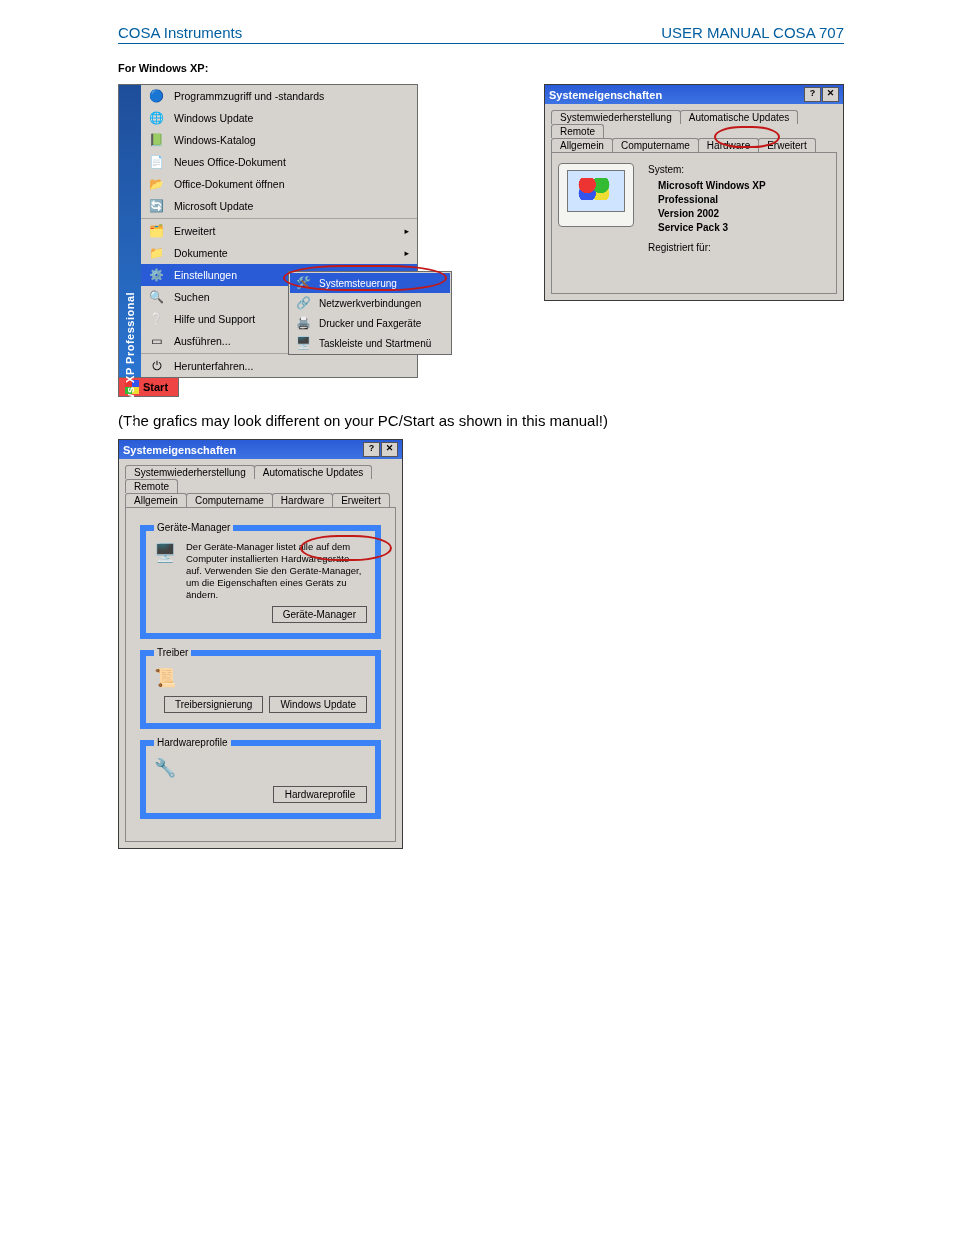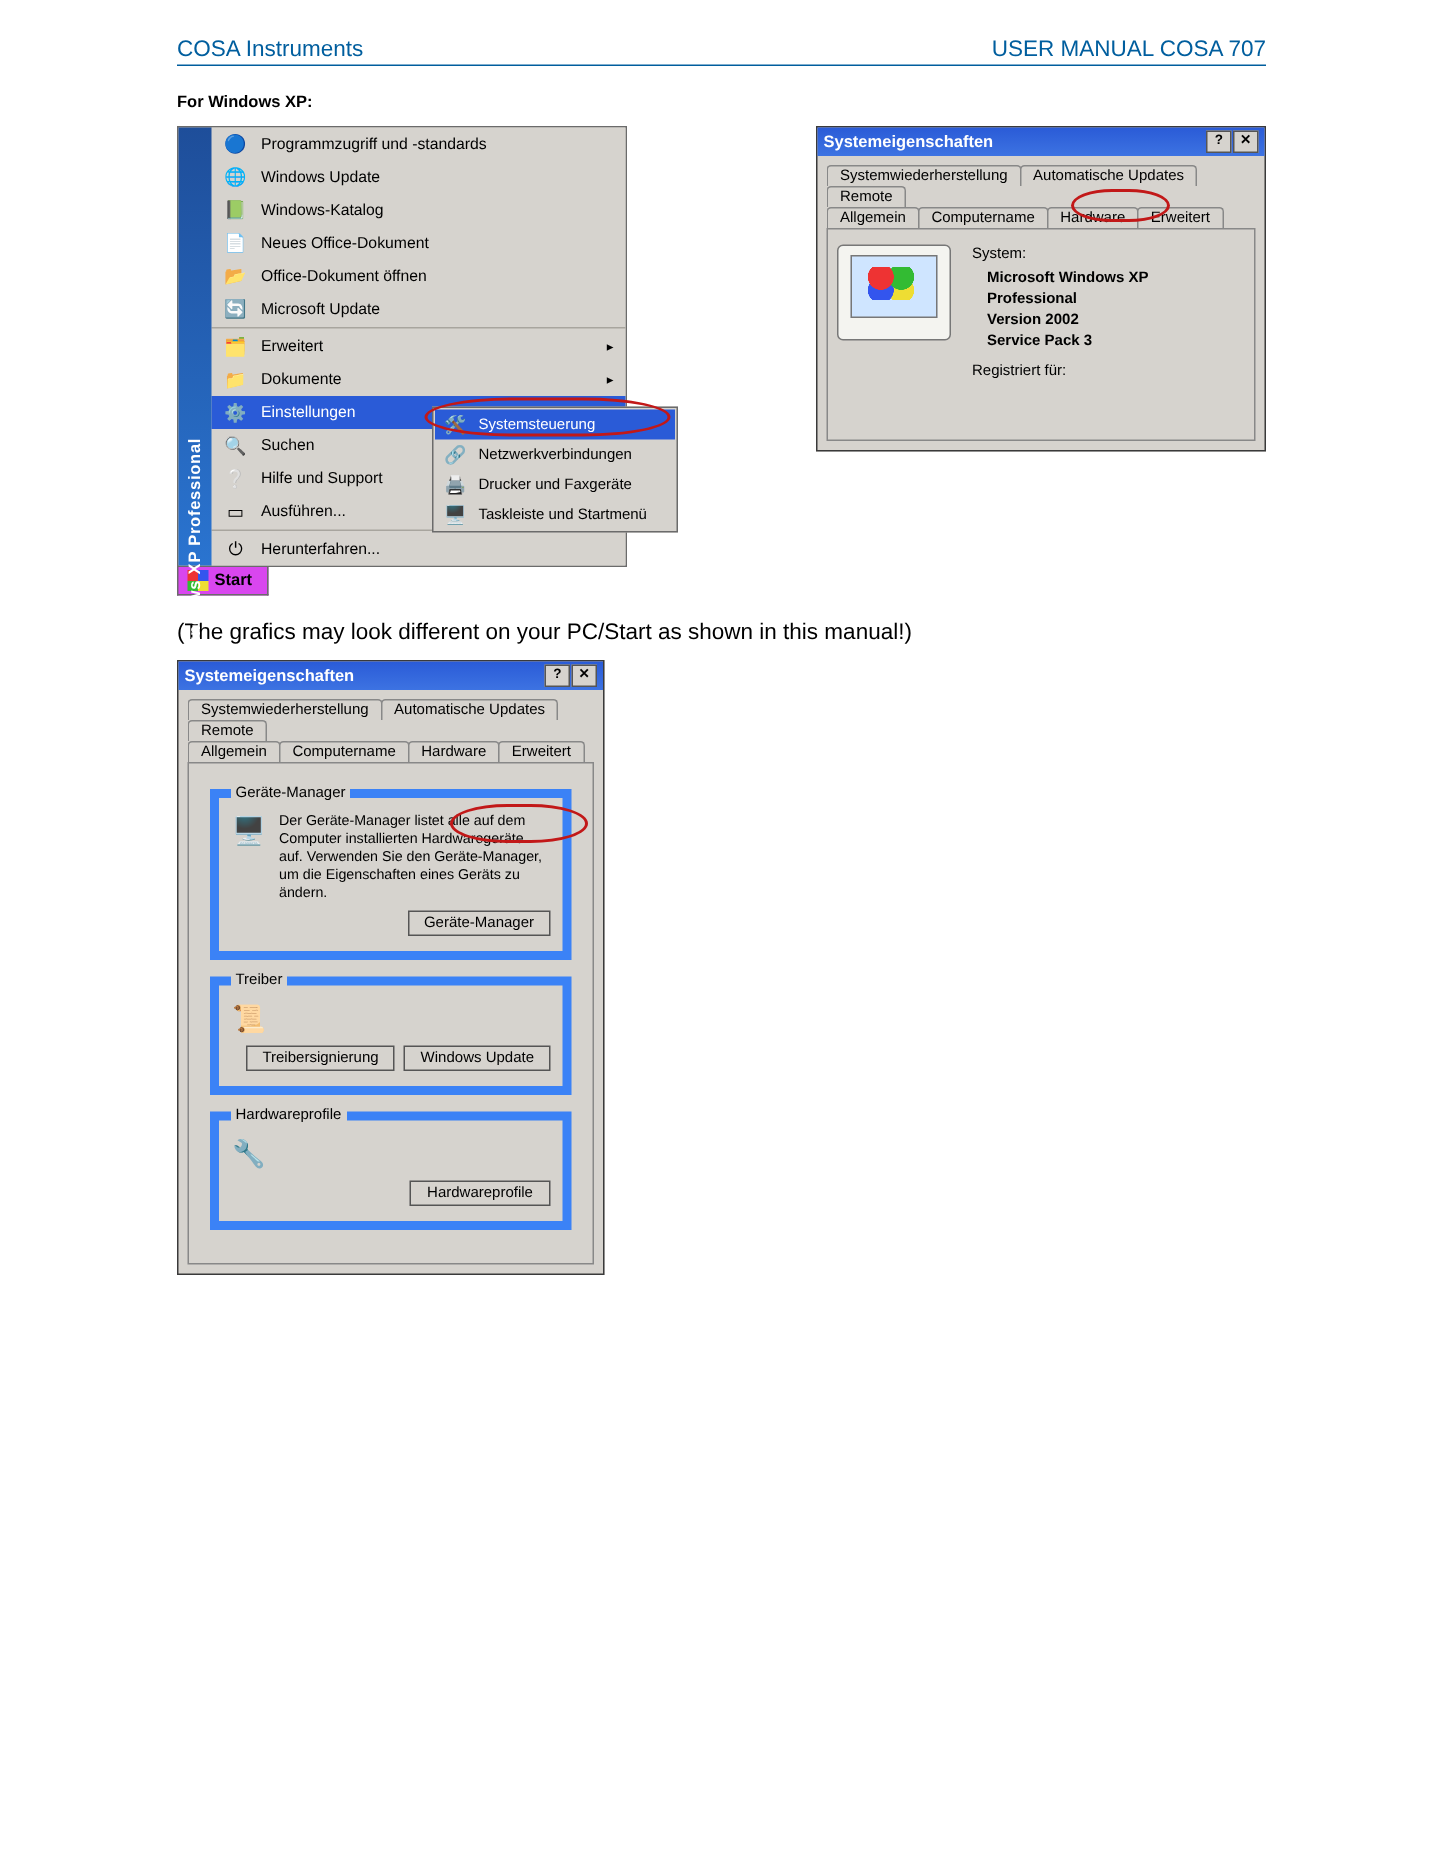--- a/index.html
+++ b/index.html
@@ -87,21 +87,21 @@
     height:16px;
     display:inline-flex;
     align-items:center;
     justify-content:center;
     font-size:12px;
   }
   .start-btn{
     display:inline-flex;
     align-items:center;
     gap:4px;
-    background:#d946ef;
+    background:#ef4444;
     border:1px solid #6b6b6b;
     border-top:none;
     padding:2px 10px 2px 6px;
     font-size:11px;
     font-weight:bold;
   }
   .flag{
     width:14px;height:14px;
     background:
       linear-gradient(#e33 0 50%,#3b3 50% 100%) left/50% 100% no-repeat,

